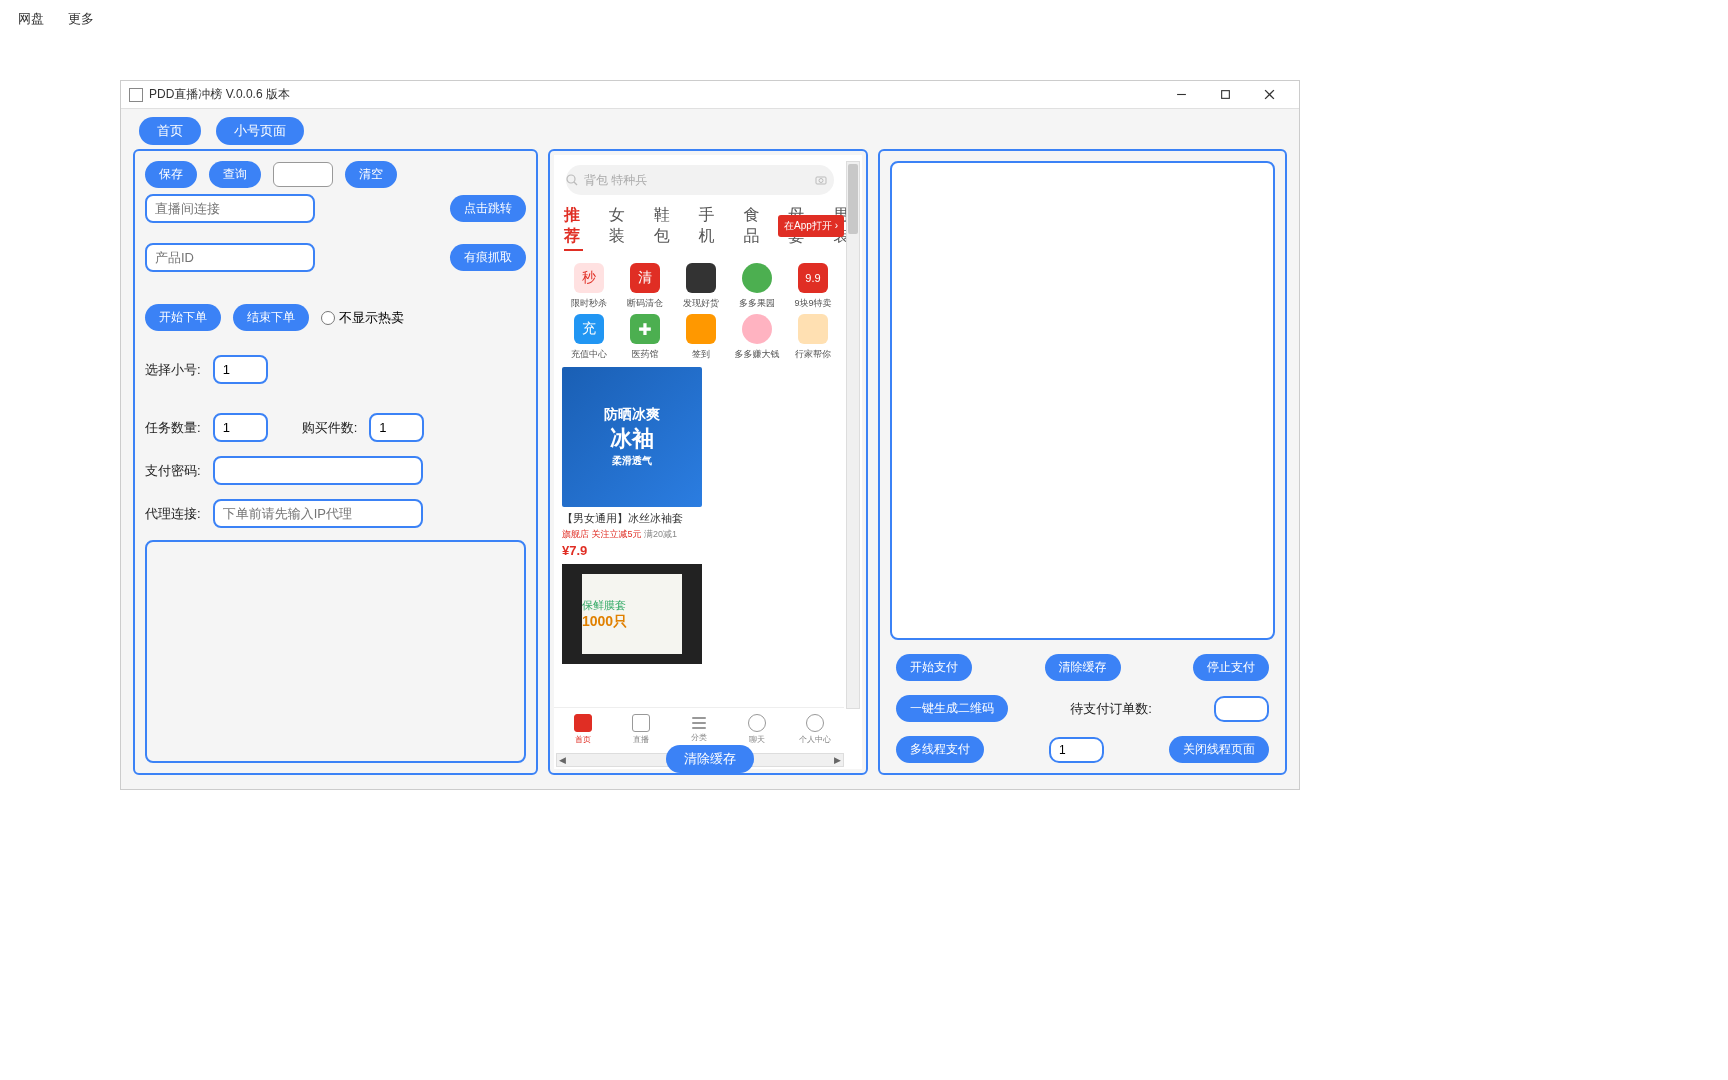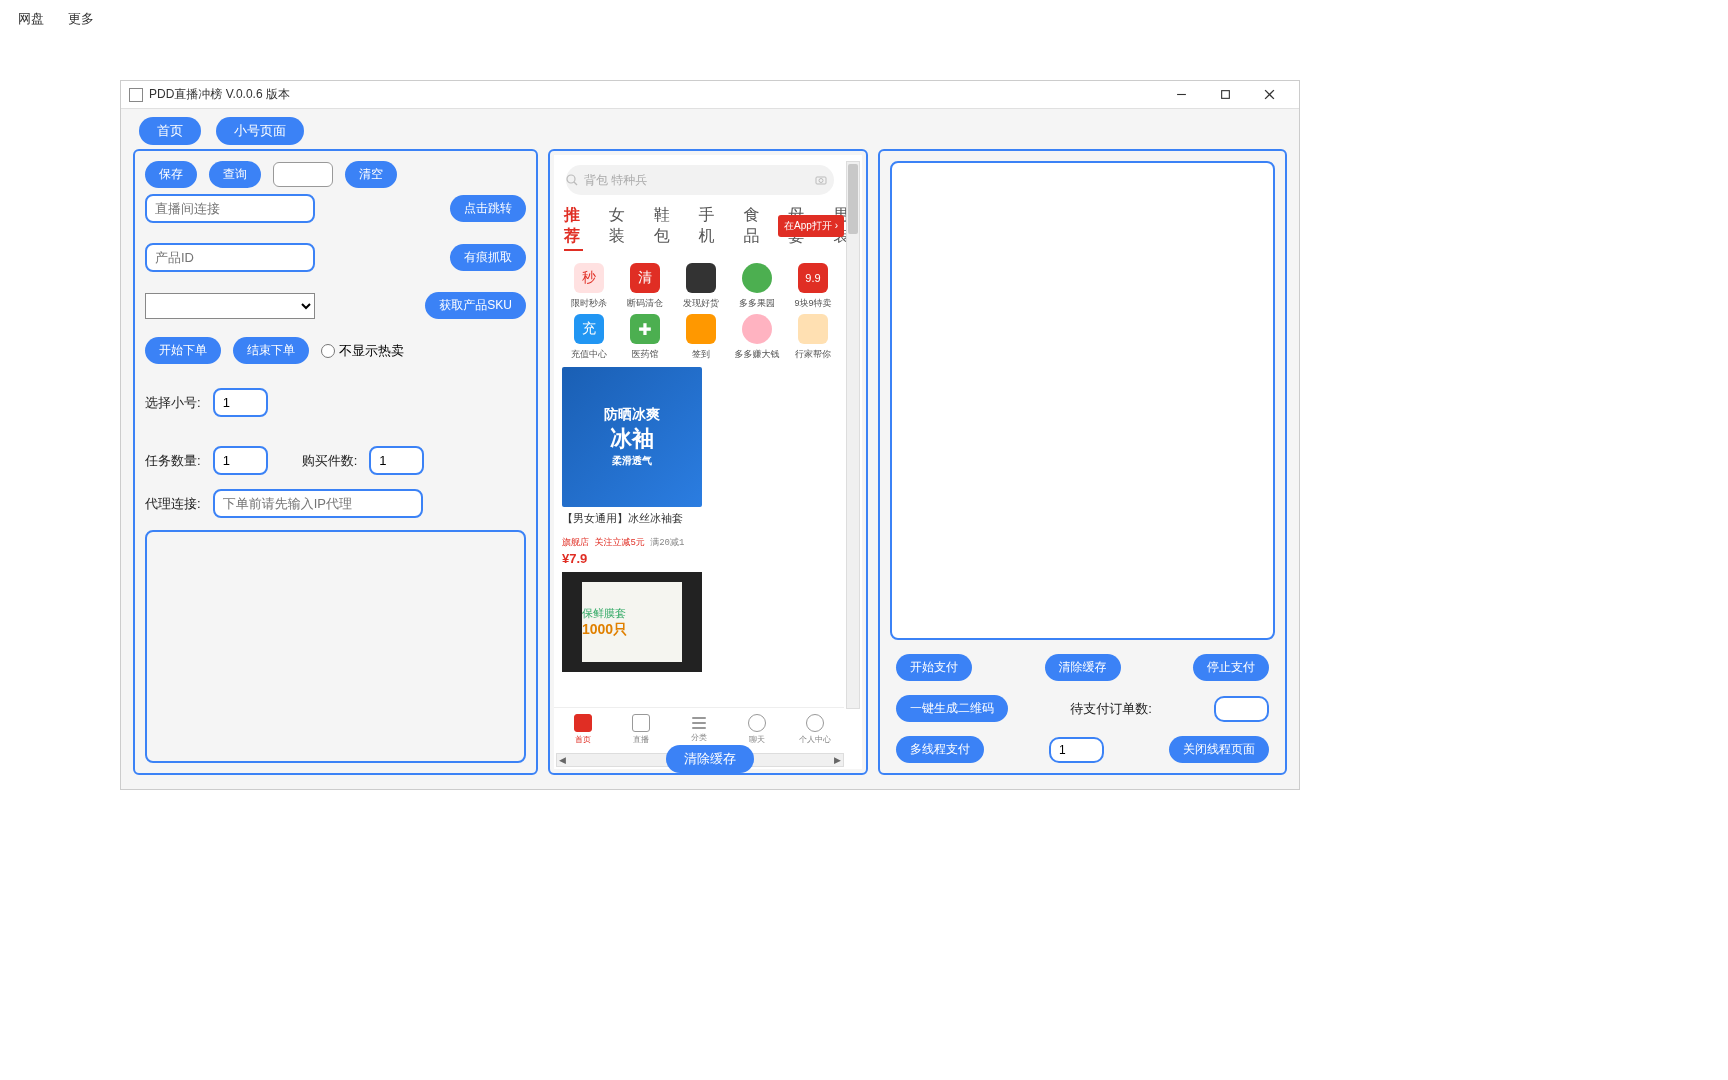--- a/index.html
+++ b/index.html
@@ -50,21 +50,21 @@
     .phone-appopen { position: absolute; right: 18px; top: 60px; background: #e02e24; color: #fff; font-size: 10px; padding: 4px 6px; border-radius: 3px; }
     .grid-icons { display: grid; grid-template-columns: repeat(5, 1fr); gap: 4px 2px; padding: 8px 4px 6px 8px; width: calc(100% - 18px); }
     .gicon { display: flex; flex-direction: column; align-items: center; gap: 4px; }
     .gicon .ic { width: 30px; height: 30px; border-radius: 6px; }
     .gicon span { font-size: 9px; color: #555; white-space: nowrap; }
     .product-card { width: 140px; margin-left: 8px; }
     .prod-img { width: 140px; height: 140px; background: linear-gradient(135deg, #1a5fb4, #2b7de1); display: flex; align-items: center; justify-content: center; color: #fff; font-size: 22px; font-weight: bold; border-radius: 2px; flex-direction: column; }
     .prod-img2 { width: 140px; height: 100px; background: #222; display: flex; align-items: center; justify-content: center; }
     .prod-inner { width: 100px; height: 80px; background: #f5f5f0; display: flex; flex-direction: column; align-items: flex-start; justify-content: center; font-size: 11px; }
     .prod-title { font-size: 11px; color: #333; margin-top: 4px; }
-    .prod-sub { font-size: 9px; margin-top: 10px; font-family: Liberation Mono, monospace; }
+    .prod-sub { font-size: 9px; margin-top: 2px; }
     .prod-sub .t1 { color: #e02e24; }
     .prod-sub .t2 { color: #e02e24; }
     .prod-sub .t3 { color: #888; }
     .prod-price { color: #e02e24; font-size: 13px; font-weight: bold; margin-top: 2px; }
     .bottom-nav { position: absolute; bottom: 18px; left: 0; right: 18px; height: 44px; border-top: 1px solid #eee; display: flex; background: #fff; }
     .bnav { flex: 1; display: flex; flex-direction: column; align-items: center; justify-content: center; gap: 2px; }
     .bnav .bi { width: 18px; height: 18px; border: 1.5px solid #999; border-radius: 3px; }
     .bnav.active .bi { background: #e02e24; border-color: #e02e24; }
     .bnav span { font-size: 8px; color: #888; }
     .bnav.active span { color: #e02e24; }
@@ -125,44 +125,44 @@
       <div class="row" style="justify-content: space-between;">
         <input class="text-input w1" placeholder="直播间连接" style="">
         <button class="pill-btn small">点击跳转</button>
       </div>
       <div style="height:8px"></div>
       <div class="row" style="justify-content: space-between;">
         <input class="text-input w1" placeholder="产品ID" style="">
         <button class="pill-btn small">有痕抓取</button>
       </div>
       <div style="height:8px"></div>
-      <div class="row" style="justify-content: space-between;">
-        <select class="select-box"><option></option></select>
-        <button class="pill-btn small">获取产品SKU</button>
-      </div>
       <div style="height:6px"></div>
       <div class="row">
         <button class="pill-btn small">开始下单</button>
         <button class="pill-btn small">结束下单</button>
         <label class="radio-wrap">
           <input type="radio" style="">
           <span>不显示热卖</span>
         </label>
       </div>
       <div style="height:12px"></div>
       <div class="row">
         <span class="label">选择小号:</span>
         <input class="text-input w55" value="1" style="">
       </div>
       <div class="row" style="margin-top:23px;">
         <span class="label">任务数量:</span>
         <input class="text-input w55" value="1" style="">
         <span style="width:10px"></span>
         <span class="label">购买件数:</span>
         <input class="text-input w55" value="1" style="">
+      </div>
+      <div class="row" style="margin-top:8px;">
+        <span class="label">支付密码:</span>
+        <input class="text-input w210" value="" style="">
       </div>
       <div class="row" style="margin-top:8px;">
         <span class="label">代理连接:</span>
         <input class="text-input w210" placeholder="下单前请先输入IP代理" style="">
       </div>
       <div class="left-big-box"></div>
     </div>
 
     <div class="center-panel">
       <div class="phone">

